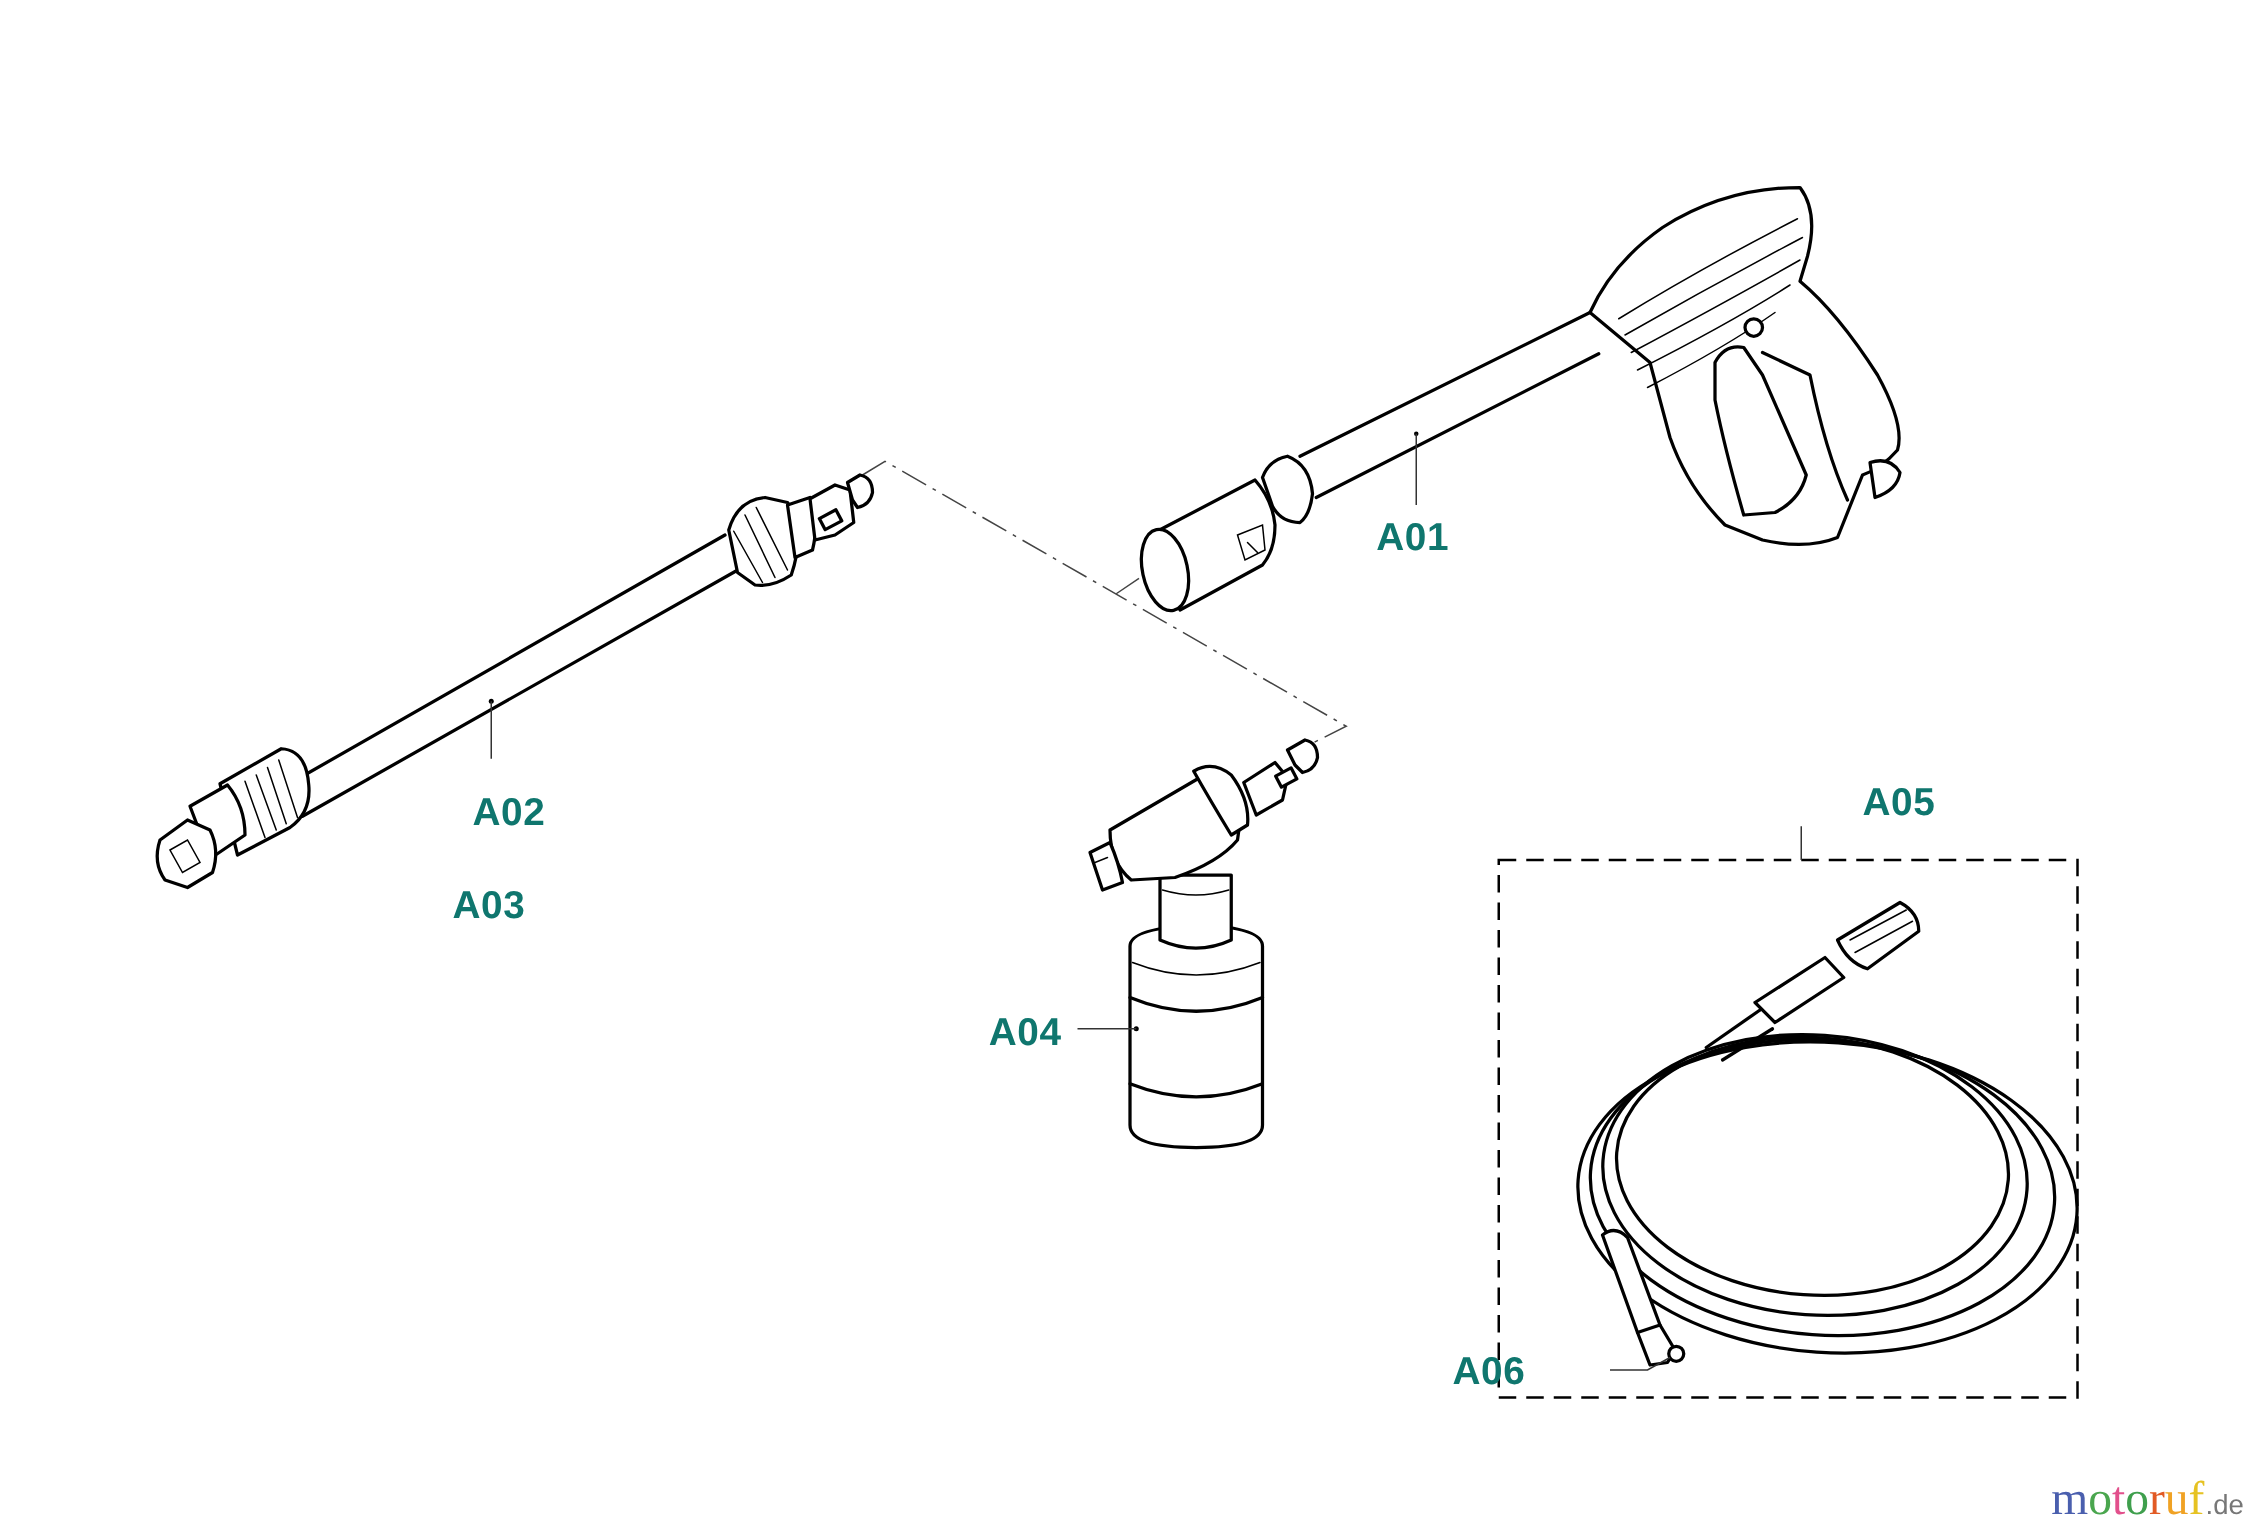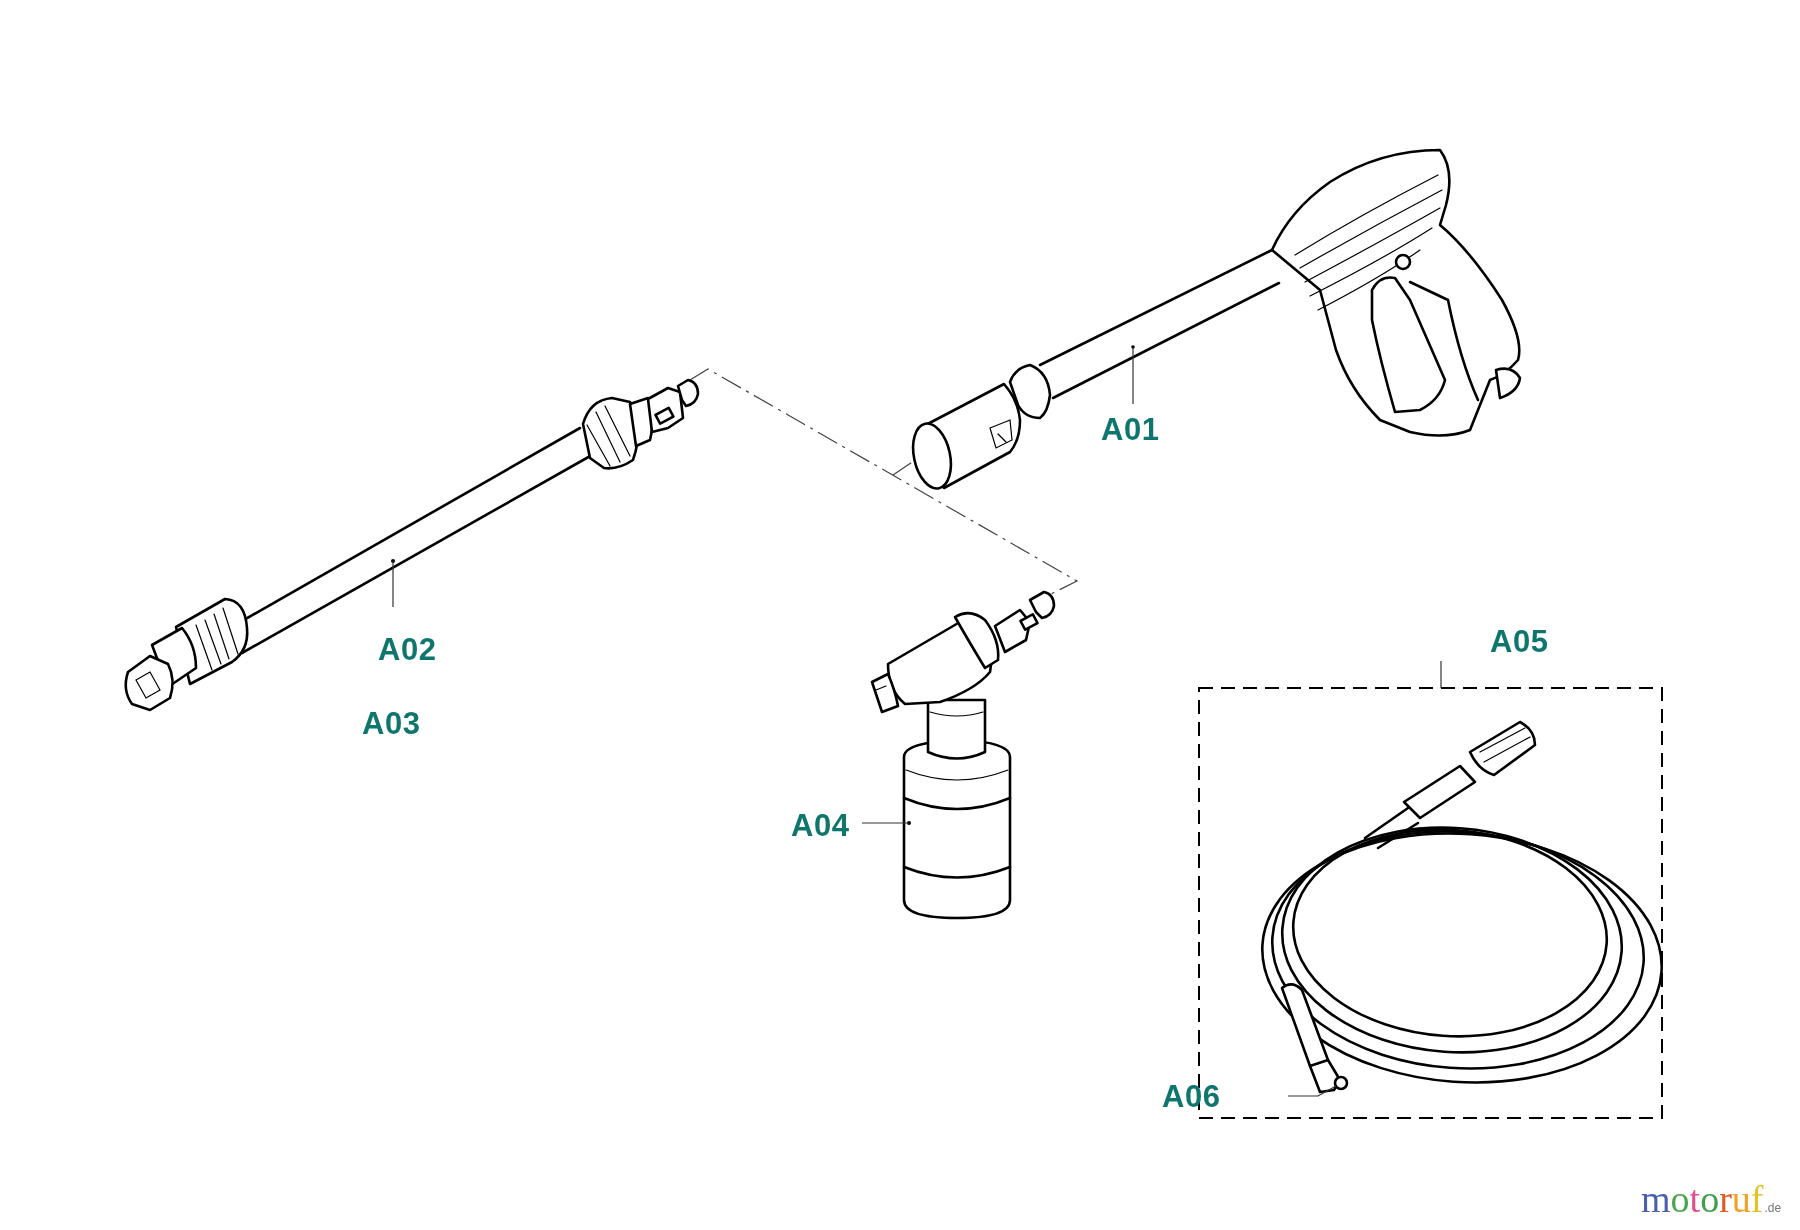--- a/index.html
+++ b/index.html
@@ -1,21 +1,21 @@
 <!DOCTYPE html>
 <html><head>
 <meta charset="utf-8">
 <style>
   html, body { margin:0; padding:0; background:#ffffff; }
   body { width:1800px; height:1230px; position:relative; overflow:hidden; font-family:"Liberation Sans", sans-serif; }
   #diagram { position:absolute; left:0; top:0; width:1800px; height:1230px; }
   .lbl { position:absolute; font-family:"Liberation Sans", sans-serif; font-weight:bold; font-size:31px; color:#0f766e; line-height:1; letter-spacing:0.5px; }
   .logo { position:absolute; left:1641px; top:1180px; font-family:"Liberation Serif", serif; font-size:38px; line-height:1; white-space:nowrap; }
   .logo span { display:inline-block; }
-  .logo .tld { font-family:"Liberation Sans", sans-serif; font-size:12px; color:#777; margin-left:1px; }
+  .logo .tld { font-family:"Liberation Sans", sans-serif; font-size:22px; color:#777; margin-left:1px; }
   svg .o { fill:none; stroke:#000; stroke-width:2.6; stroke-linejoin:round; stroke-linecap:round; }
   svg .t { fill:none; stroke:#000; stroke-width:1.2; stroke-linecap:round; }
   svg .lead { fill:none; stroke:#333; stroke-width:1.2; }
   svg .dd { fill:none; stroke:#444; stroke-width:1.2; stroke-dasharray:22 6 3 6; }
   svg .box { fill:none; stroke:#000; stroke-width:2; stroke-dasharray:14 8; }
   svg .w { fill:#fff; }
 </style>
 </head>
 <body>
 

